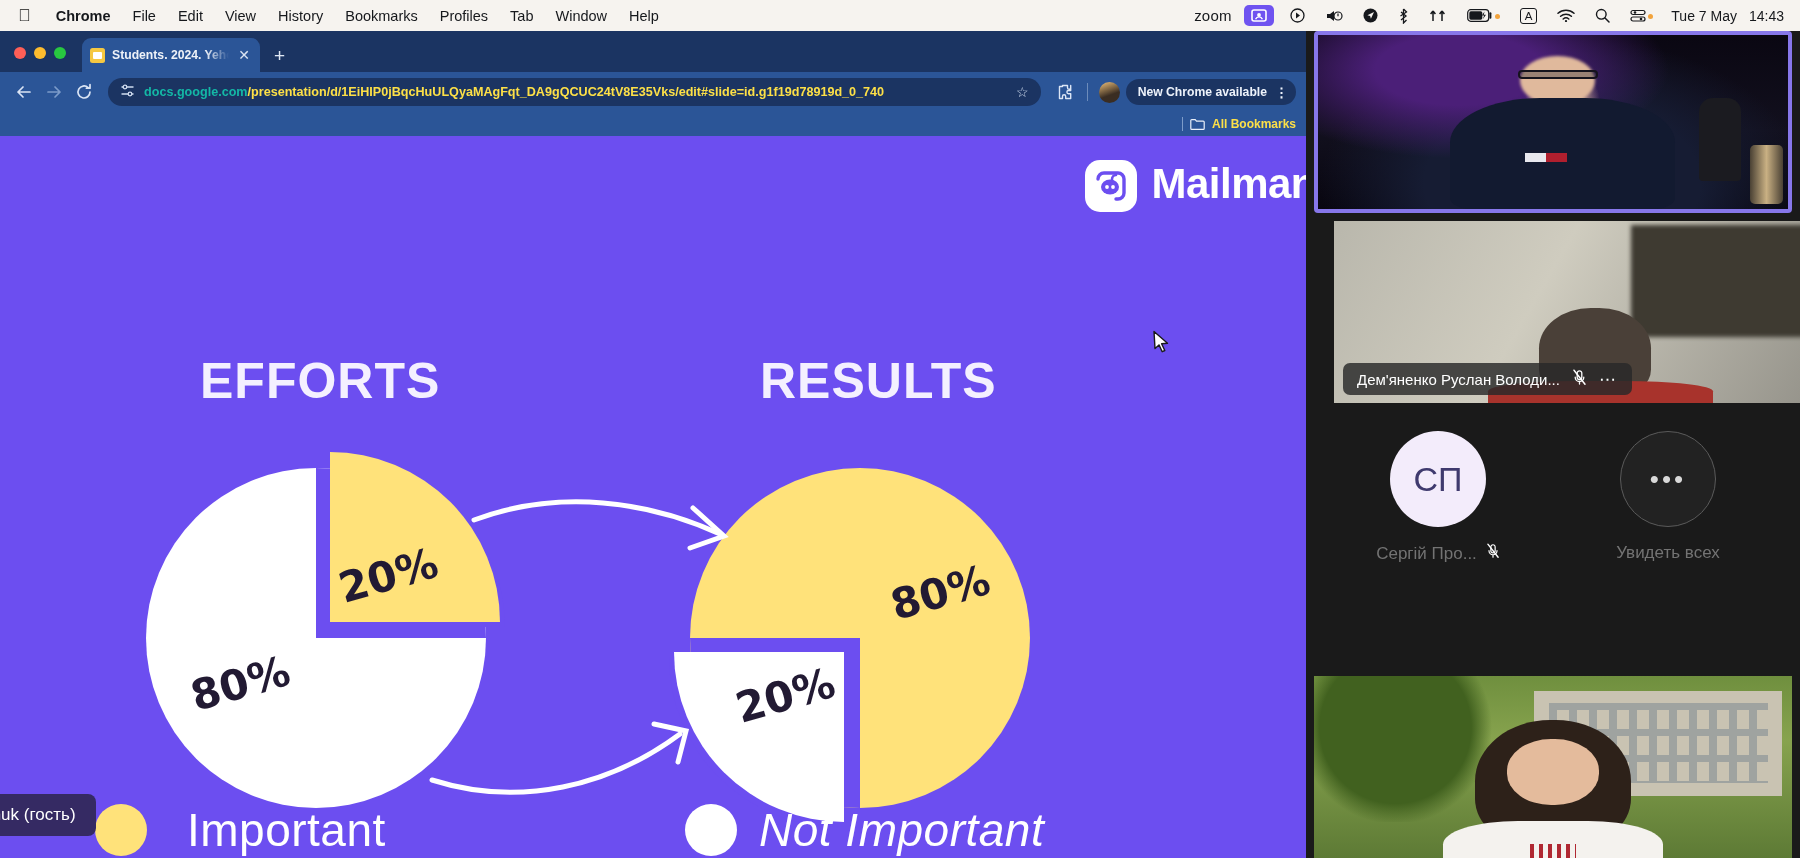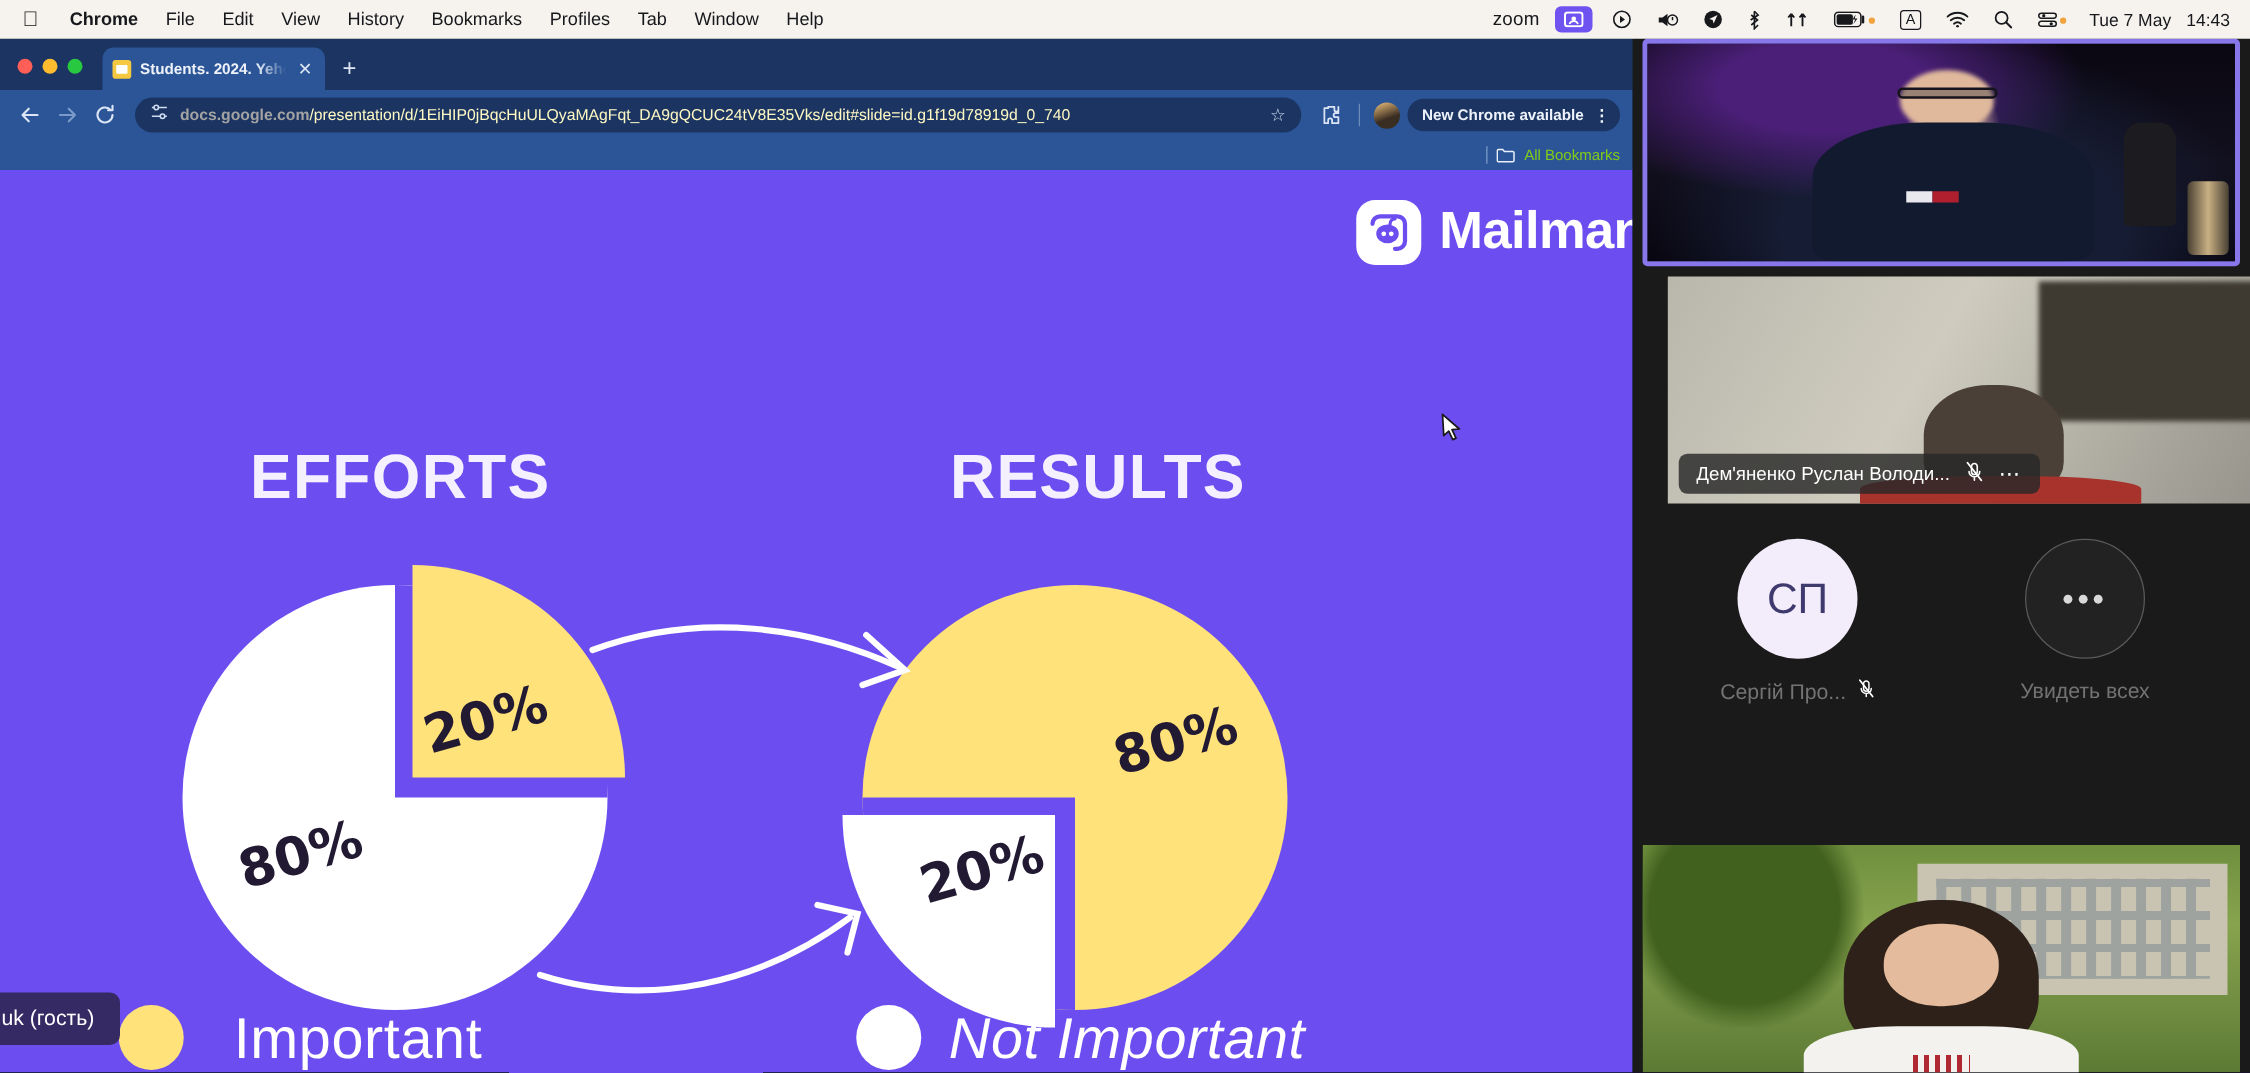--- a/index.html
+++ b/index.html
@@ -60,33 +60,33 @@
   .tab-close { color: #dbe4f2; font-size: 14px; line-height: 1; flex:0 0 auto; padding: 0 2px;}
   .newtab { color: #dfe7f4; font-size: 19px; margin-left: 14px; margin-bottom: 7px; line-height: 1; }
 
   .toolbar { height: 40px; background: #2b5597; display: flex; align-items: center; padding: 0 10px; gap: 2px; }
   .tb-btn { width: 28px; height: 28px; display: flex; align-items: center; justify-content: center; color: #dbe5f5; flex: 0 0 auto; }
   .omnibox {
     flex: 1; height: 28px; background: #1b3462; border-radius: 14px;
     display: flex; align-items: center; padding: 0 12px; margin: 0 8px; gap: 9px; min-width: 0;
   }
   .omni-url { font-size: 12.6px; white-space: nowrap; overflow: hidden; flex: 1; }
-  .omni-url b { color: #a3a3a3; font-weight: 700; }
-  .omni-url span { color: #fef9c3; font-weight: 400; }
+  .omni-url b { color: #14b8a6; font-weight: 700; }
+  .omni-url span { color: #fde047; font-weight: 700; }
   .star { color: #cfdcef; font-size: 14px; }
   .profile-av { width: 21px; height: 21px; border-radius: 50%; background: linear-gradient(160deg,#f0c27b,#3a2d22 60%); flex:0 0 auto; }
   .chip {
     height: 26px; border-radius: 13px; background: #1b3462; display: flex; align-items: center;
     gap: 8px; padding: 0 8px 0 12px; color: #eef3fb; font-size: 12.2px; font-weight: 600; white-space: nowrap;
   }
   .kebab { letter-spacing: 0; font-size: 13px; line-height: 1; }
 
   .bookmarkbar { height: 24px; background: #2b5597; display: flex; align-items: center; justify-content: flex-end; padding-right: 10px; gap: 7px; }
   .bm-sep { width: 1px; height: 14px; background: #7d9cc9; }
-  .bm-all { display:flex; align-items:center; gap: 7px; color: #84cc16; font-size: 12px; font-weight: 400; }
+  .bm-all { display:flex; align-items:center; gap: 7px; color: #fde047; font-size: 12px; font-weight: 700; }
 
   
   .slide { position: absolute; left: 0; top: 0; width: 1306px; height: 722px; background: #6c4ef0; overflow: hidden; }
   .slide-wrap { position: relative; width: 1306px; height: 722px; }
 
   .mailman { position: absolute; right: -10px; top: 24px; display: flex; gap: 14px; }
   .mm-logo { width: 52px; height: 52px; border-radius: 15px; background: #fff; position: relative; display:flex;align-items:center;justify-content:center;}
   .mm-word { font-size: 42px; font-weight: 800; color: #fff; letter-spacing: -0.5px; }
 
   .h-efforts, .h-results {

